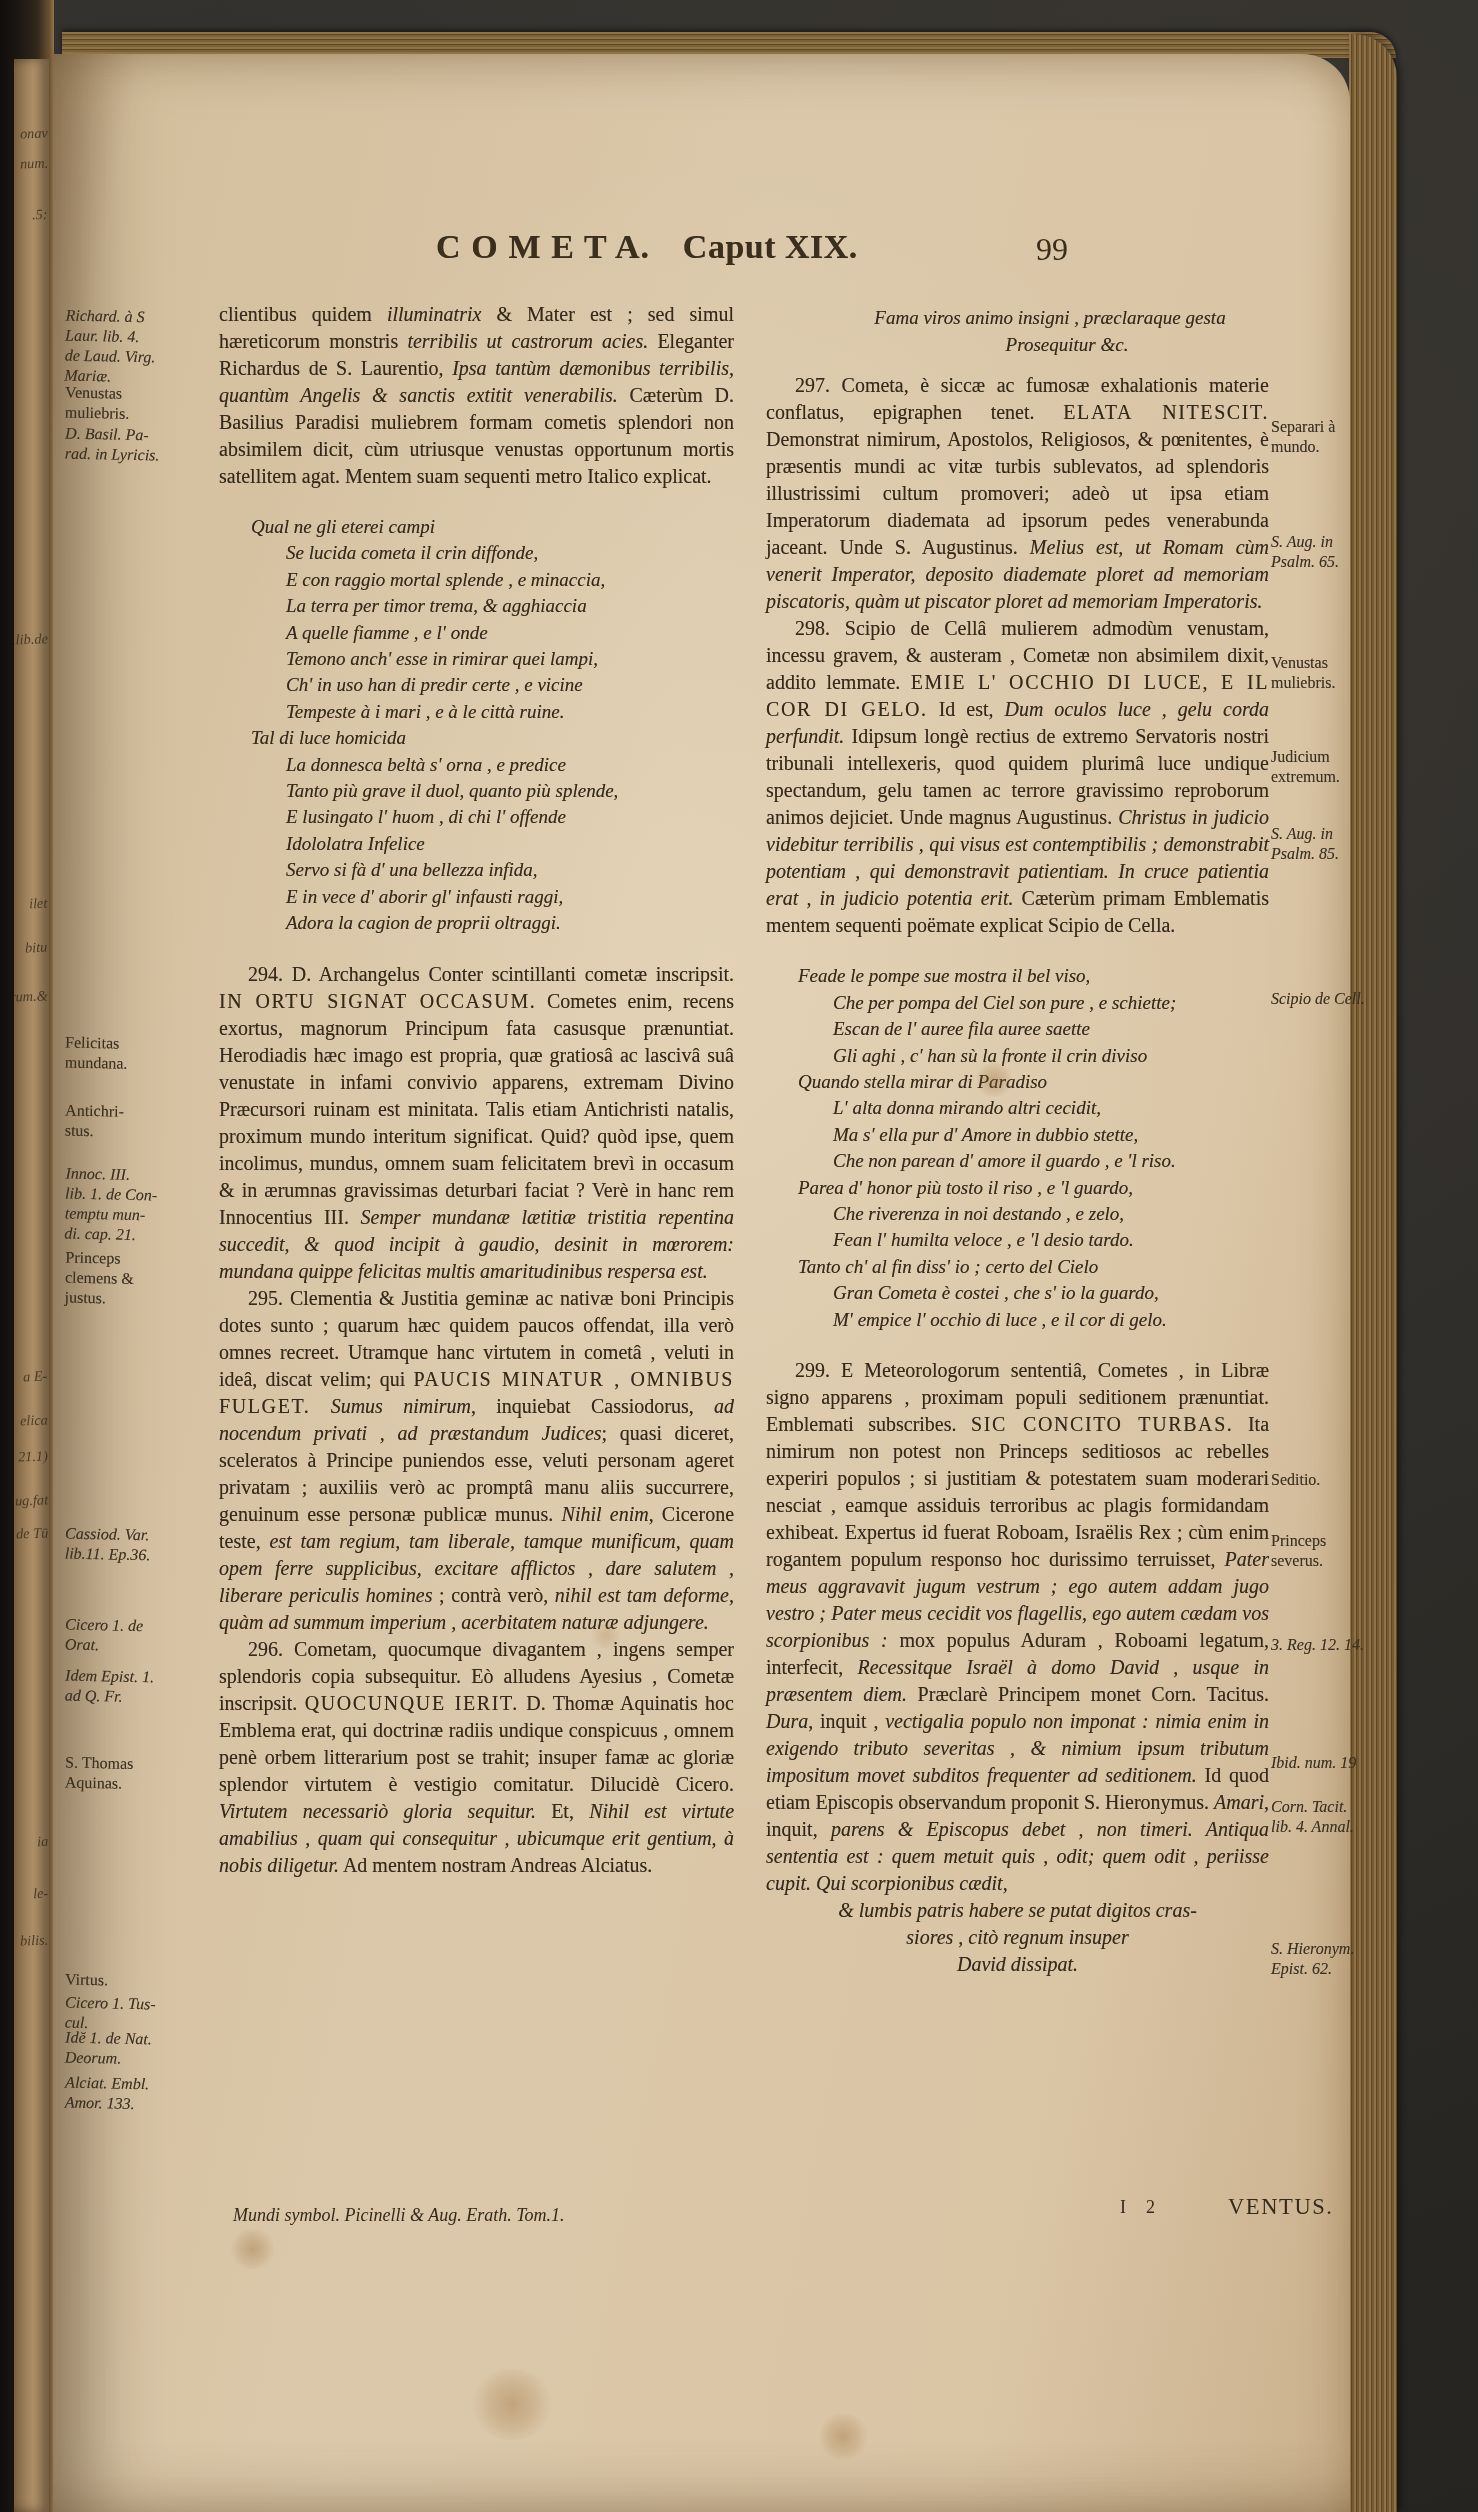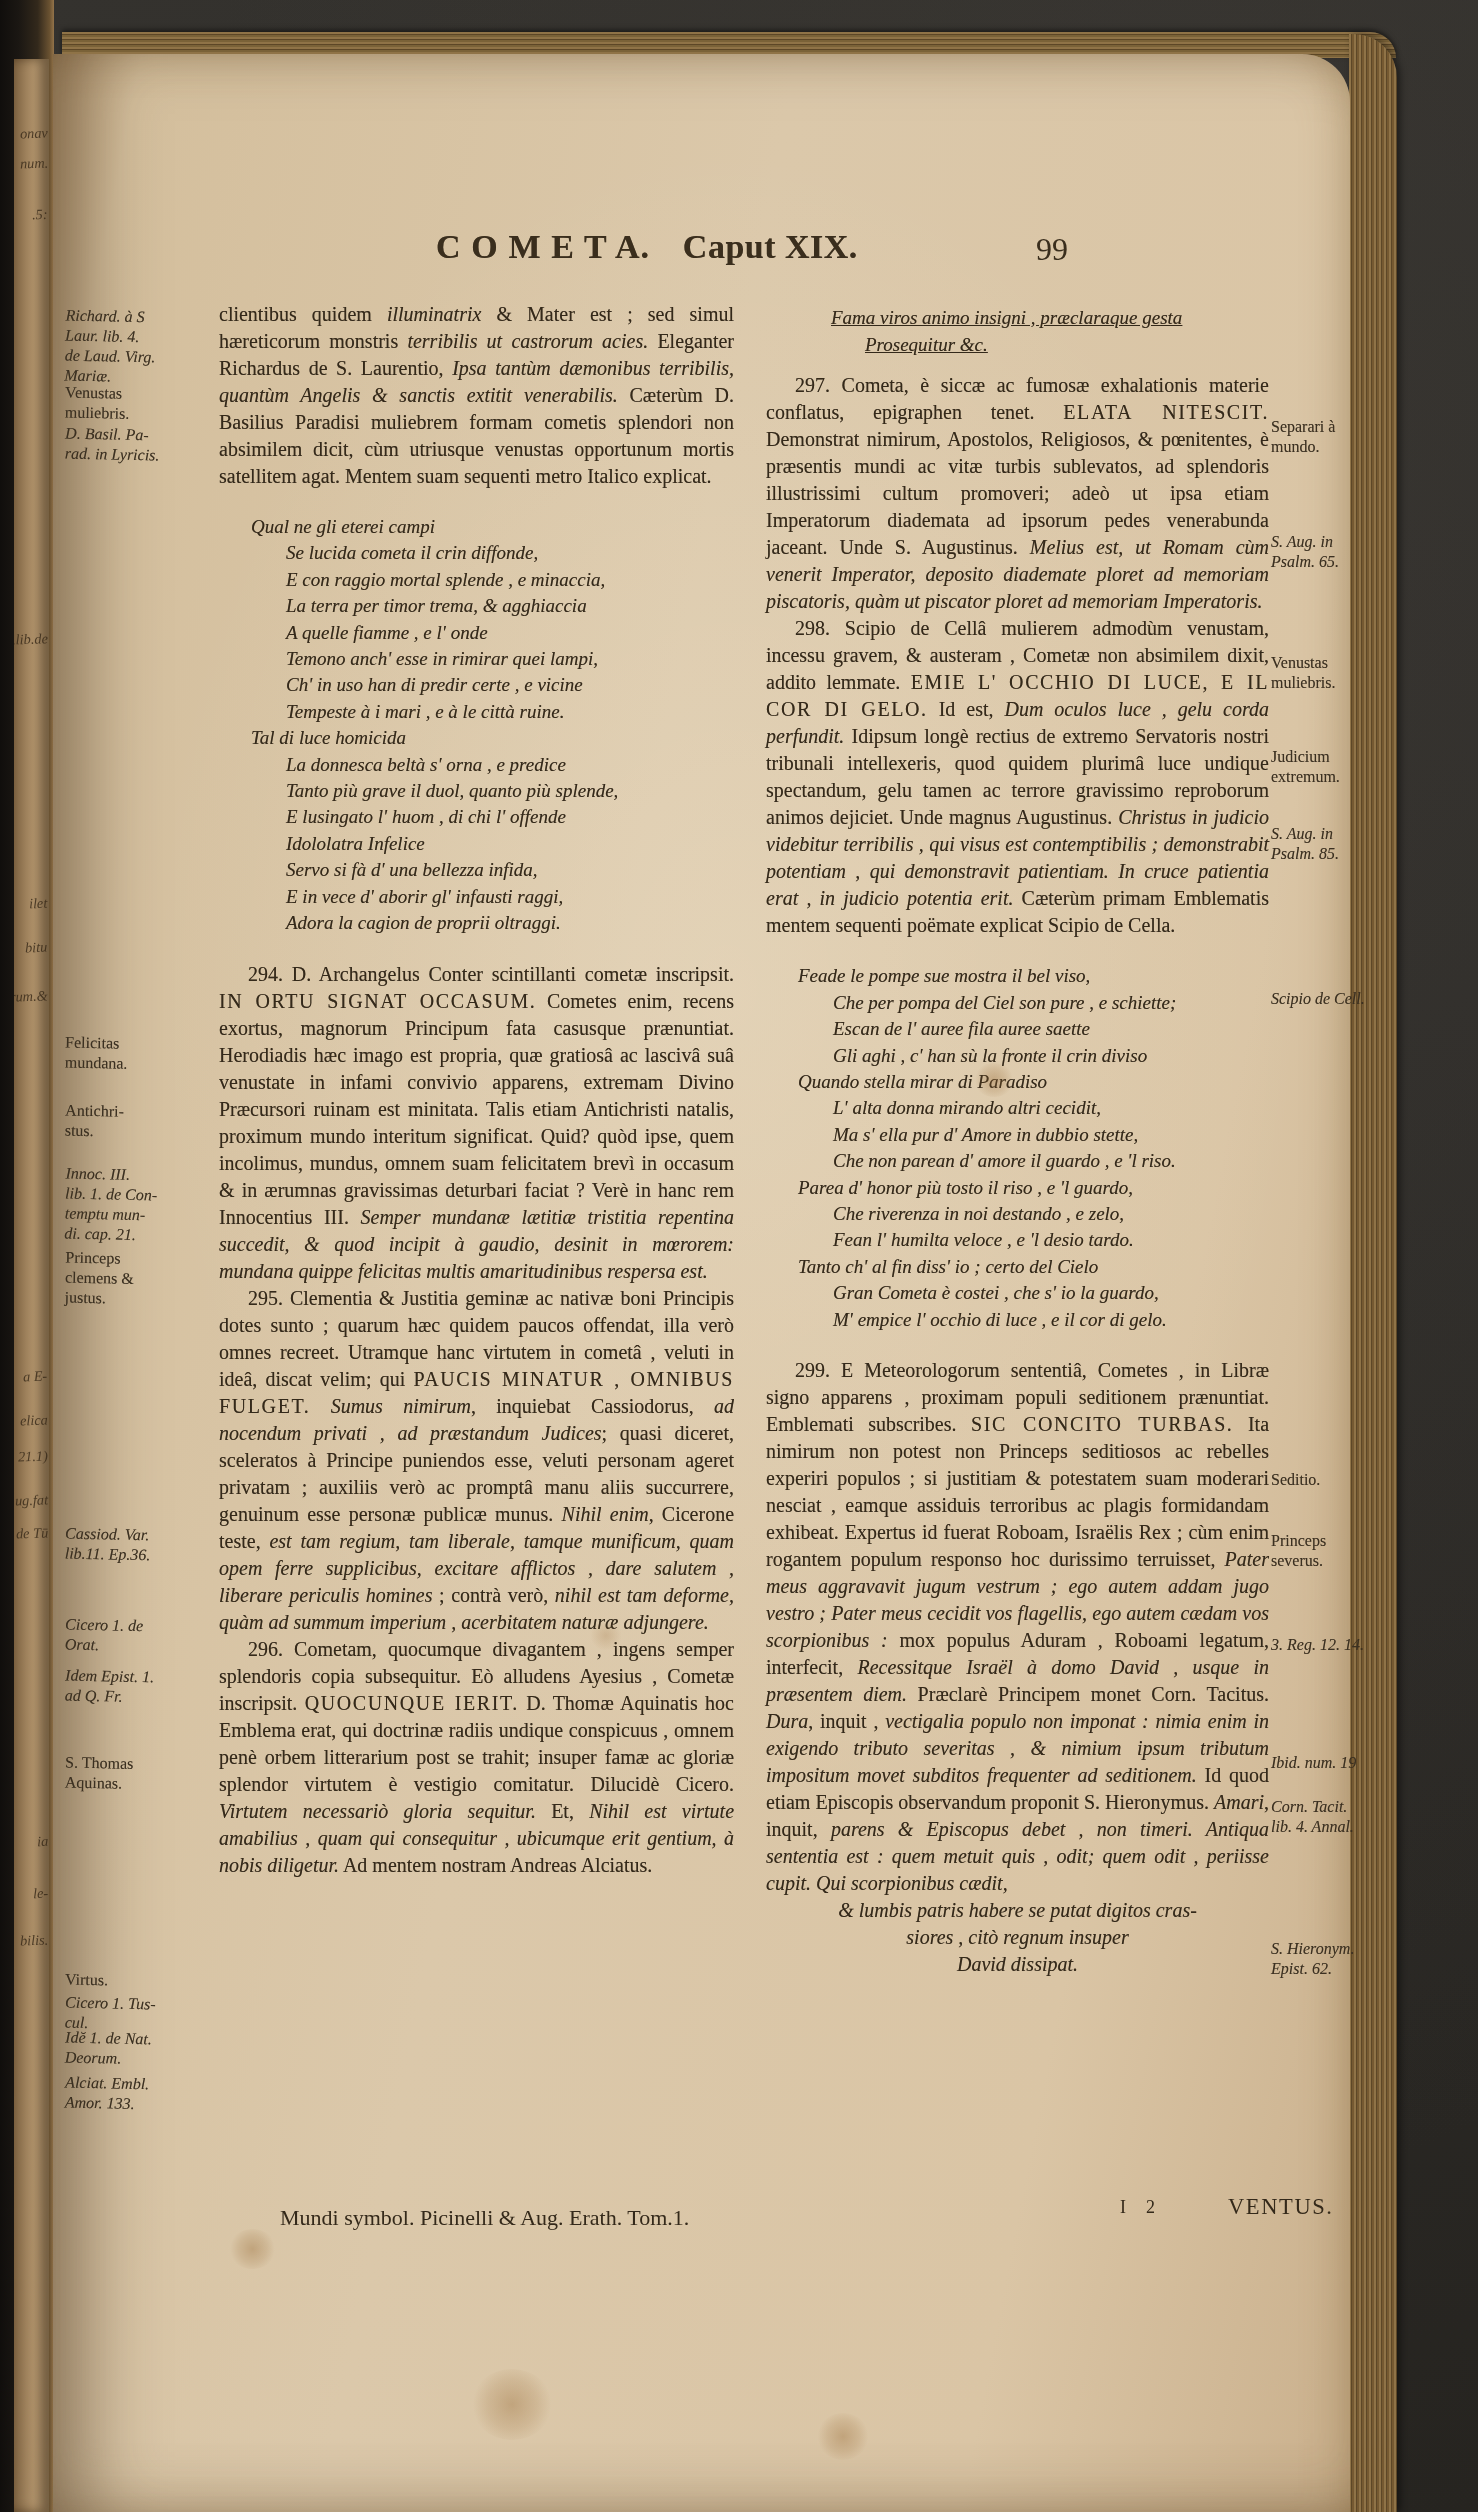--- a/index.html
+++ b/index.html
@@ -74,33 +74,33 @@
   }
   .col-left  { left:166px;  top:247px; width:515px; }
   .col-right { left:713px; top:250px; width:503px; }
   .col p { margin:0; }
   .col p.numbered { text-indent:29px; }
   .s-r { font-style:normal; }
   .s-i { font-style:italic; }
   .s-c { letter-spacing:1.6px; }
   .poem { margin:24px 0 24px 32px; font-style:italic; font-size:19px; line-height:26.4px; text-align:left; }
   .poem .pline.ind1 { margin-left:35px; }
-  .epigraph { font-style:italic; font-size:19px; line-height:27px; margin:0 0 14.3px 65px; text-align:left;text-decoration:underline; }
+  .epigraph { font-style:italic; font-size:19px; line-height:27px; margin:0 0 14.3px 65px; text-align:center; }
   .epigraph .pline.ind1 { margin-left:34px; }
   .taper { text-align:center; font-style:italic; }
   
   .mnote {
     position:absolute; font-size:16px; line-height:20px; color:#3b3021;
     white-space:pre-line; text-shadow:0 0 0.5px rgba(59,48,33,.4);
   }
   .mnotes-left  .mnote { left:12px;  width:143px; transform:rotate(1.2deg); }
   .mnotes-right .mnote { left:1218px; width:131px; }
   .mnote.it { font-style:italic; }
   
-  .footer-left { position:absolute; left:180px; top:2151px; font-size:22px; color:#34291a;margin-left:47px; }
+  .footer-left { position:absolute; left:180px; top:2151px; font-style:italic; font-size:18px; color:#34291a; }
   .signature   { position:absolute; left:1067px; top:2143px; font-size:18px; color:#34291a; letter-spacing:7.7px; }
   .catchword   { position:absolute; left:1175px; top:2140px; font-size:22.5px; color:#34291a; letter-spacing:1.6px; }
 </style>
 </head>
 <body>
 
 <div class="binding"></div>
 <div class="edge-top"></div>
 <div class="edge-right"></div>
 

